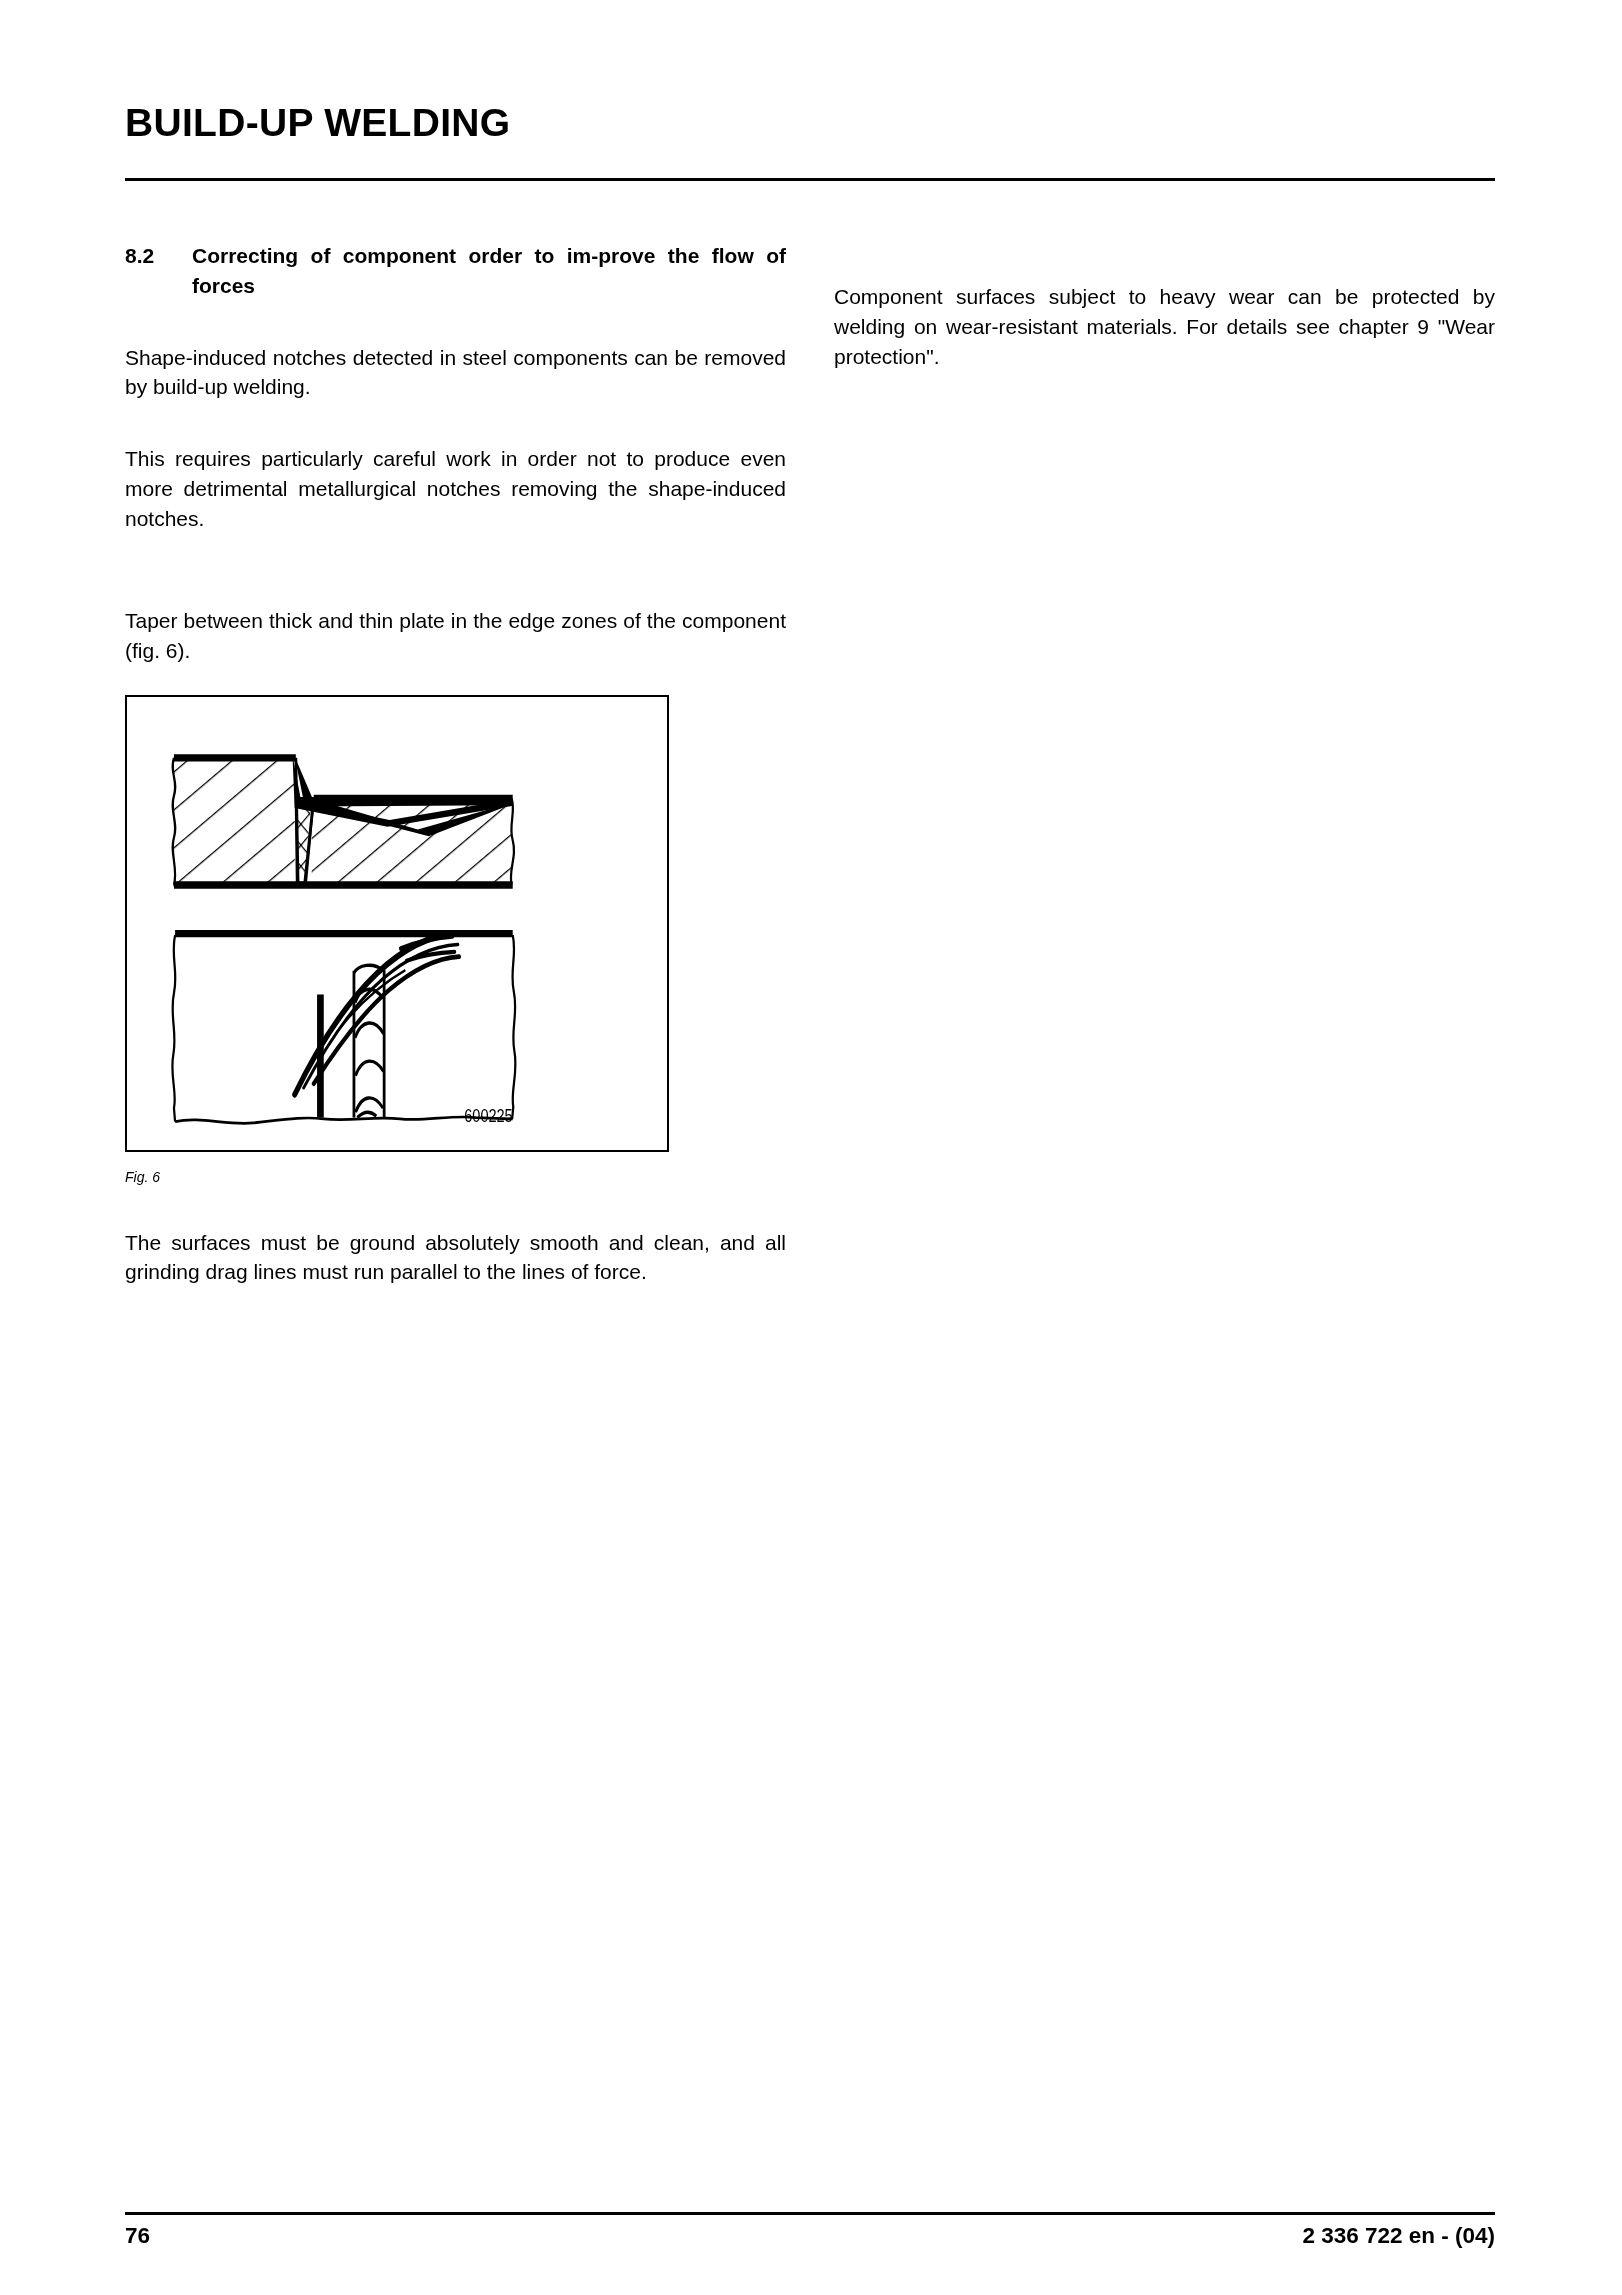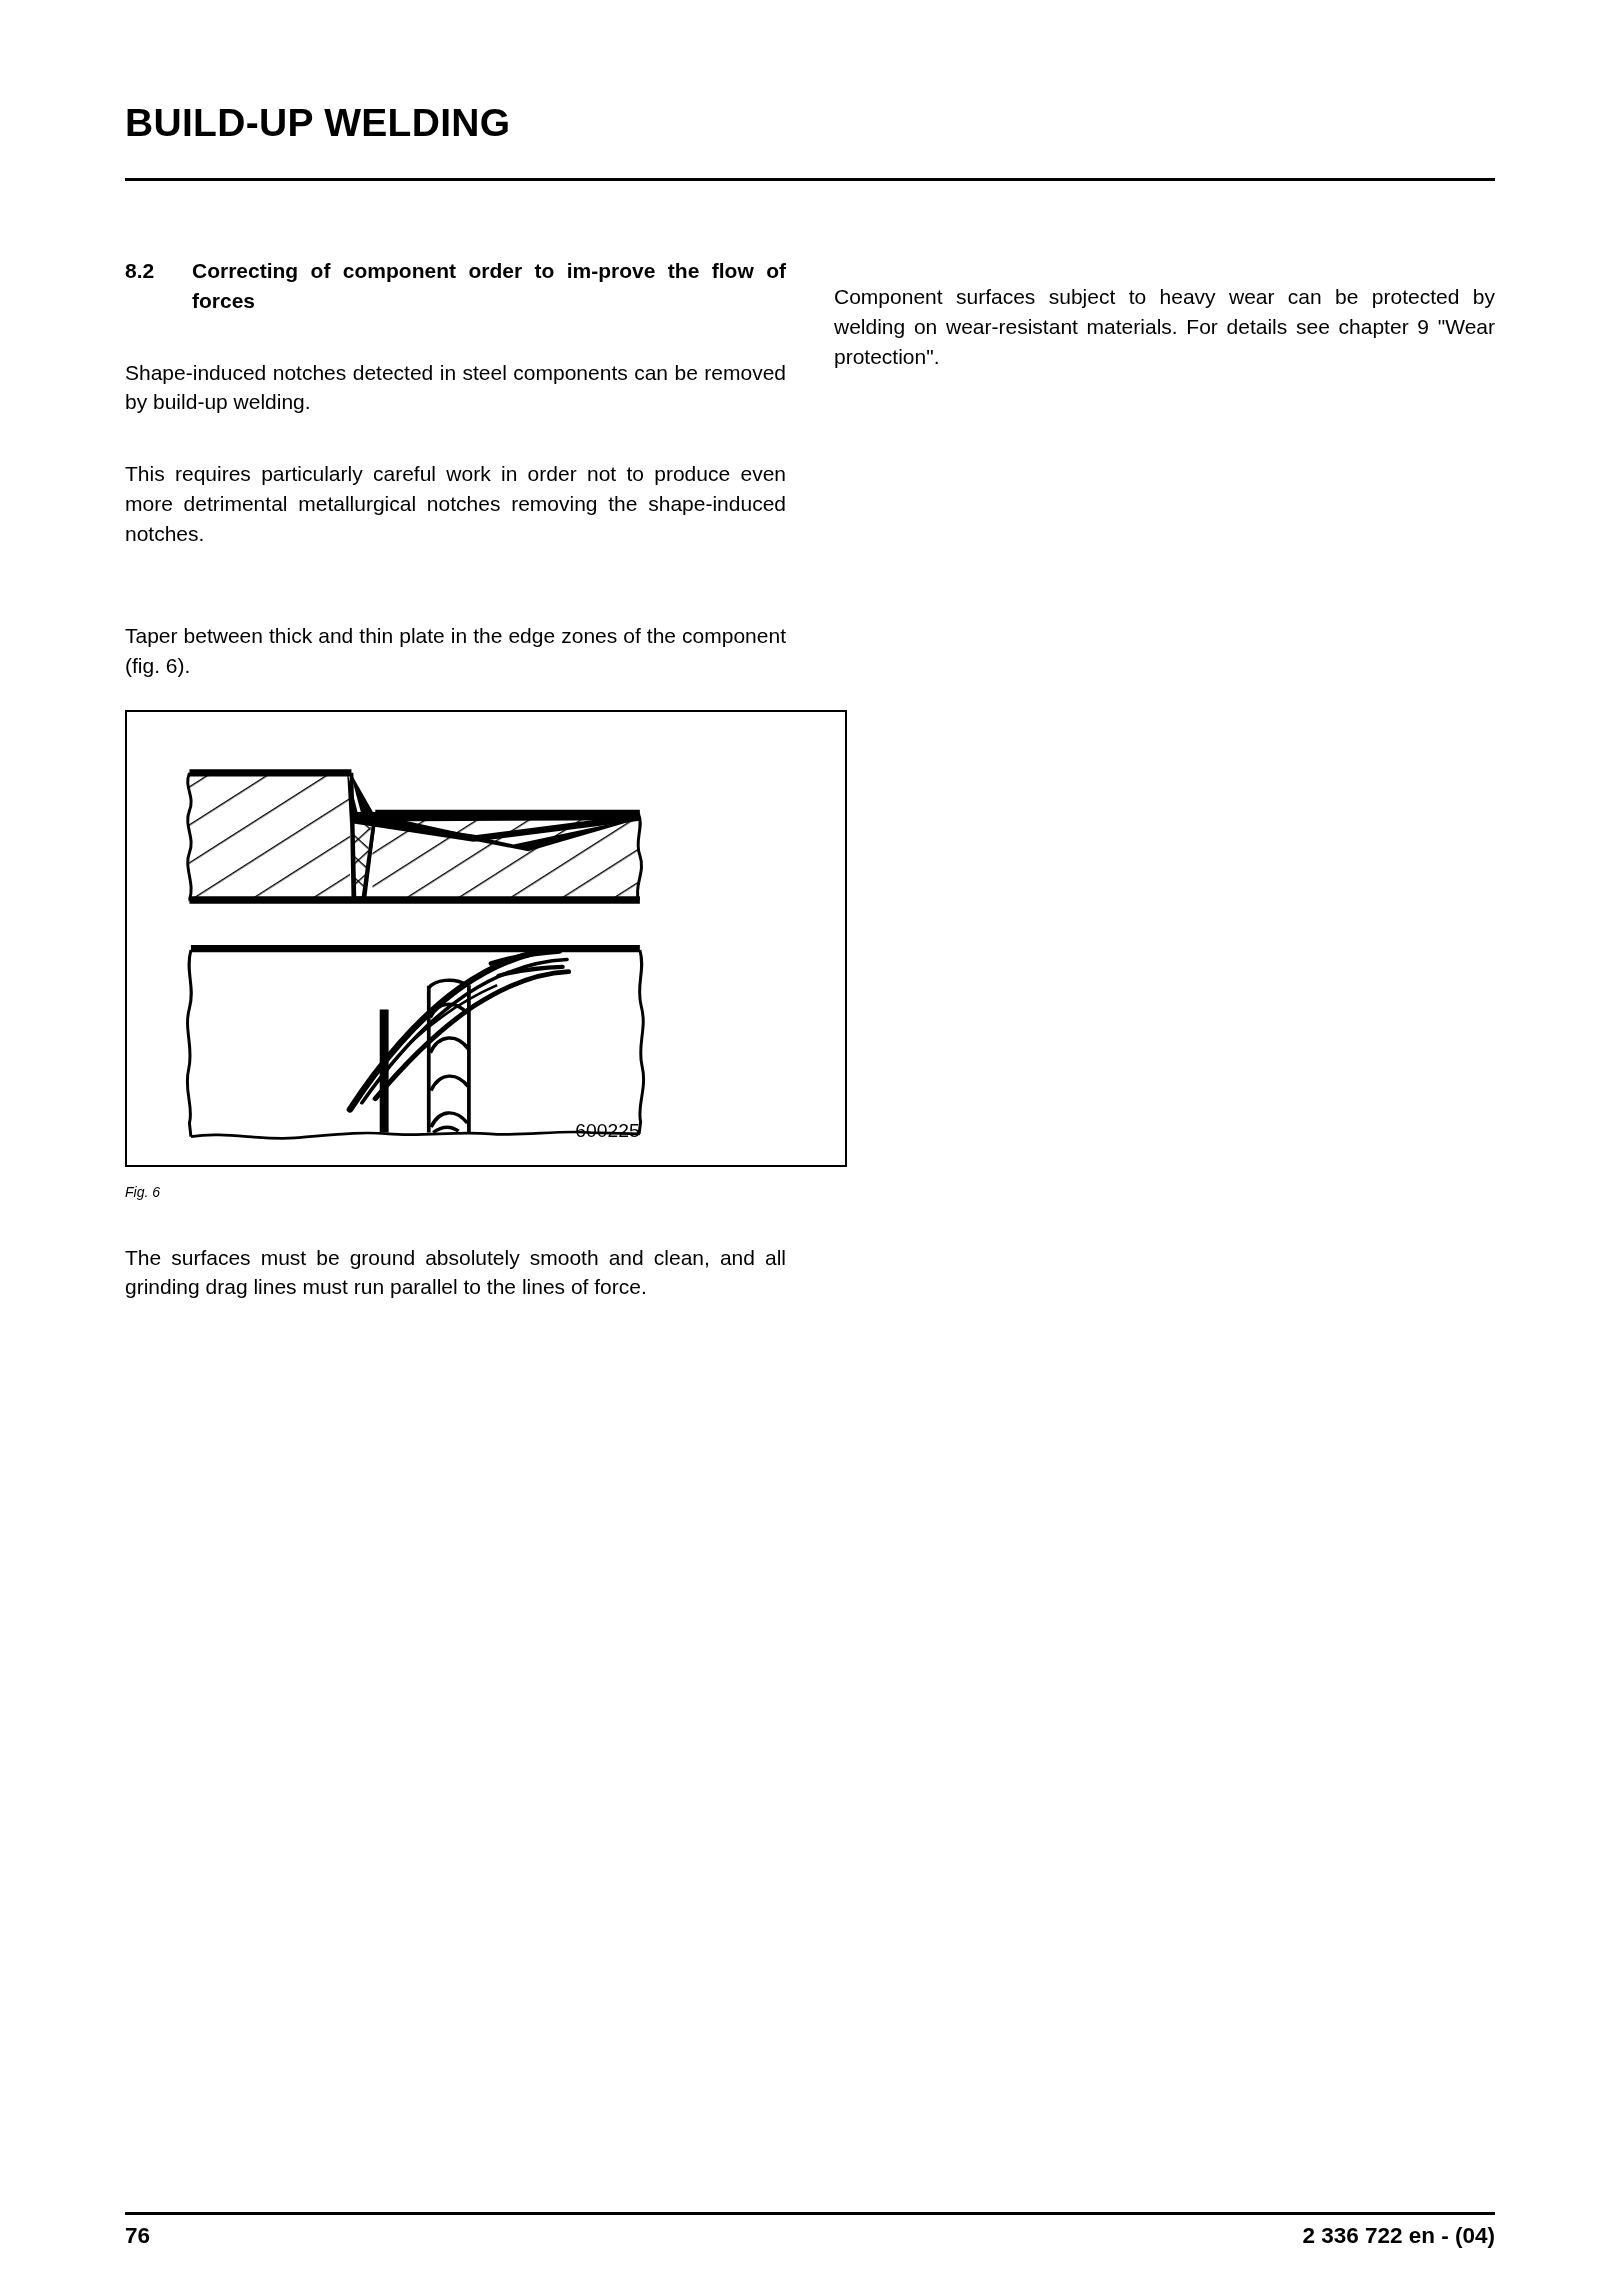--- a/index.html
+++ b/index.html
@@ -60,21 +60,21 @@
   .col-left  { left: 0px; }
   .col-right { left: 709px; }
 
   
   .section-head {
     display: flex;
     align-items: flex-start;
     font-size: 21px;
     font-weight: bold;
     line-height: 1.42;
-    margin: 16px 0 0 0;
+    margin: 1px 0 0 0;
   }
   .section-num {
     width: 67px;
     flex: 0 0 67px;
   }
   .section-title {
     flex: 1 1 auto;
     text-align: justify;
     text-align-last: left;
     hyphens: manual;
@@ -91,21 +91,21 @@
   .gap-lg { height: 42px; }
   .gap-md { height: 30px; }
 
   
   .figure-wrap {
     position: relative;
     width: 661px;
   }
   .figure-box {
     position: relative;
-    width: 722px;
+    width: 544px;
     height: 457px;
     border: 2.7px solid #000000;
     box-sizing: border-box;
     background: #ffffff;
   }
   .figure-box svg {
     display: block;
     width: 100%;
     height: 100%;
   }

